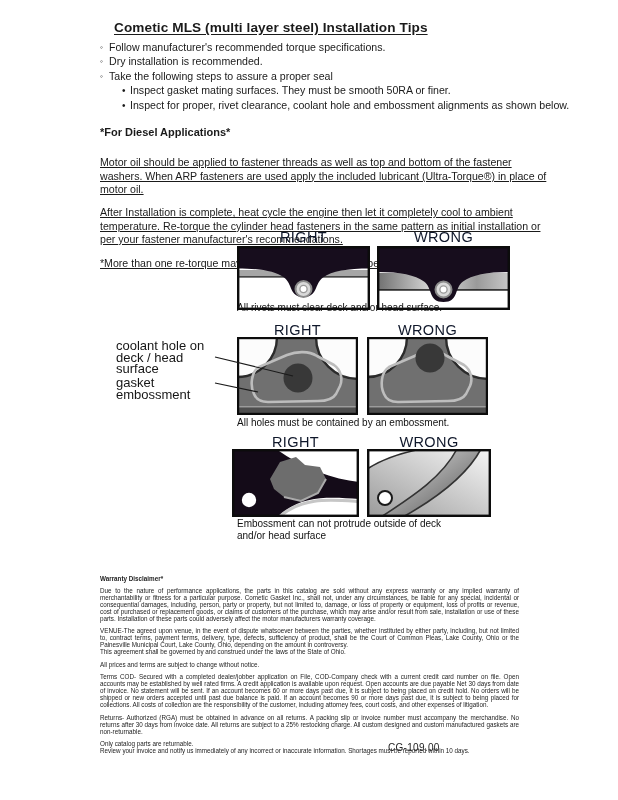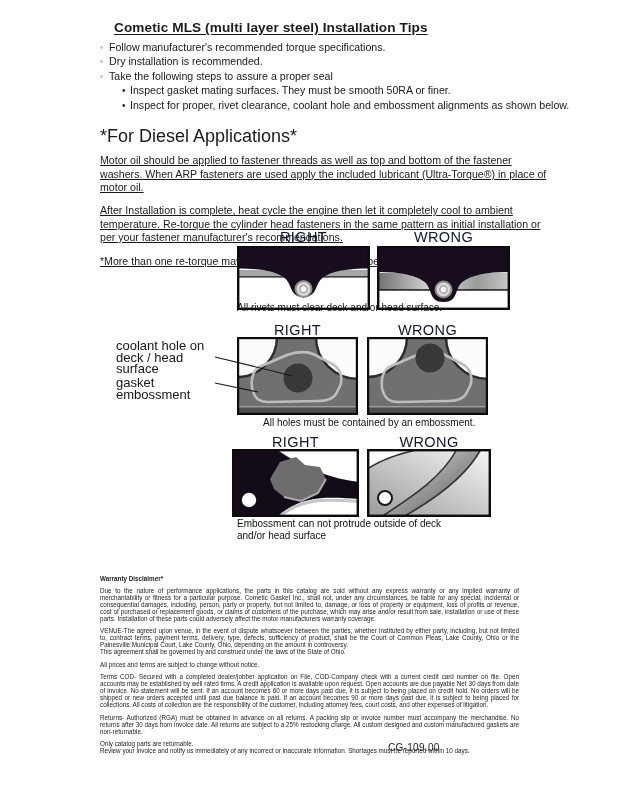--- a/index.html
+++ b/index.html
@@ -7,21 +7,21 @@
         font-family:"Liberation Sans",sans-serif;color:#1a1a1a;}
 
   
   .tips{position:absolute;left:100px;top:20px;width:447px;}
   .title{font-size:13.6px;font-weight:bold;text-decoration:underline;text-underline-offset:2px;
          margin:0 0 7px 14px;letter-spacing:0.1px;}
   .b-row{display:flex;align-items:flex-start;margin-bottom:2.8px;font-size:10.6px;line-height:11.6px;white-space:nowrap;}
   .b-marker{width:9px;flex:0 0 9px;font-size:8.5px;line-height:11.5px;}
   .sb-row{margin-left:22px;}
   .sb-row .b-marker{width:8px;flex:0 0 8px;font-size:10px;}
-  .diesel-h{font-size:18px;font-weight:normal;margin:15px 0 7px 0;}
+  .diesel-h{font-size:11px;font-weight:bold;margin:15px 0 18px 0;}
   .para{font-size:10.6px;line-height:13.4px;margin:0 0 10px 0;text-decoration:underline;}
 
   
   .dg-label{position:absolute;font-size:14.5px;letter-spacing:0.4px;text-align:center;color:#0f172a;}
   .dg-box{position:absolute;}
   .dg-box svg{display:block;width:100%;height:100%;}
   .dg-caption{position:absolute;font-size:10px;line-height:11.6px;color:#111;}
   .ann{position:absolute;left:116px;width:113px;text-align:left;font-size:13px;line-height:11.6px;color:#161616;}
   .pointers{position:absolute;left:100px;top:330px;width:200px;height:72px;}
 
@@ -142,21 +142,21 @@
       <circle cx="63" cy="21" r="14.5" fill="#383838"></circle>
       <rect x="1.1" y="1.1" width="118.8" height="75.8" fill="none" stroke="#0c0c0c" stroke-width="2.2"></rect>
     </svg>
   </div>
 
   <svg class="pointers" viewBox="0 0 200 72" xmlns="http://www.w3.org/2000/svg">
     <line x1="115" y1="27" x2="193" y2="46" stroke="#1a1a1a" stroke-width="1.2"></line>
     <line x1="115" y1="53" x2="158" y2="62" stroke="#1a1a1a" stroke-width="1.2"></line>
   </svg>
 
-  <div class="dg-caption" style="left:237px;top:417px;margin-left:26px;">All holes must be contained by an embossment.</div>
+  <div class="dg-caption" style="left:237px;top:417px;">All holes must be contained by an embossment.</div>
 
   <div class="dg-label" style="left:232px;top:434px;width:127px;">RIGHT</div>
   <div class="dg-label" style="left:367px;top:434px;width:124px;">WRONG</div>
 
   <div class="dg-box" style="left:232px;top:449px;width:127px;height:68px;">
     <svg viewBox="0 0 127 68" xmlns="http://www.w3.org/2000/svg">
       <rect width="127" height="68" fill="#ffffff"></rect>
       <path d="M127,52.5 C99,50.5 69,47 45,70" fill="none" stroke="#c6c6c6" stroke-width="3"></path>
       <path d="M0,0 H44 C72,20 101,30 127,33 L127,50 C99,48 69,45 45,68 L0,68 Z" fill="#140b18"></path>
       <path d="M38,30 L48,13 L64,8 L73,16 L88,18 L94,30 L86,44 L69,52 L52,48 L42,40 Z" fill="#6d6d6d"></path>

